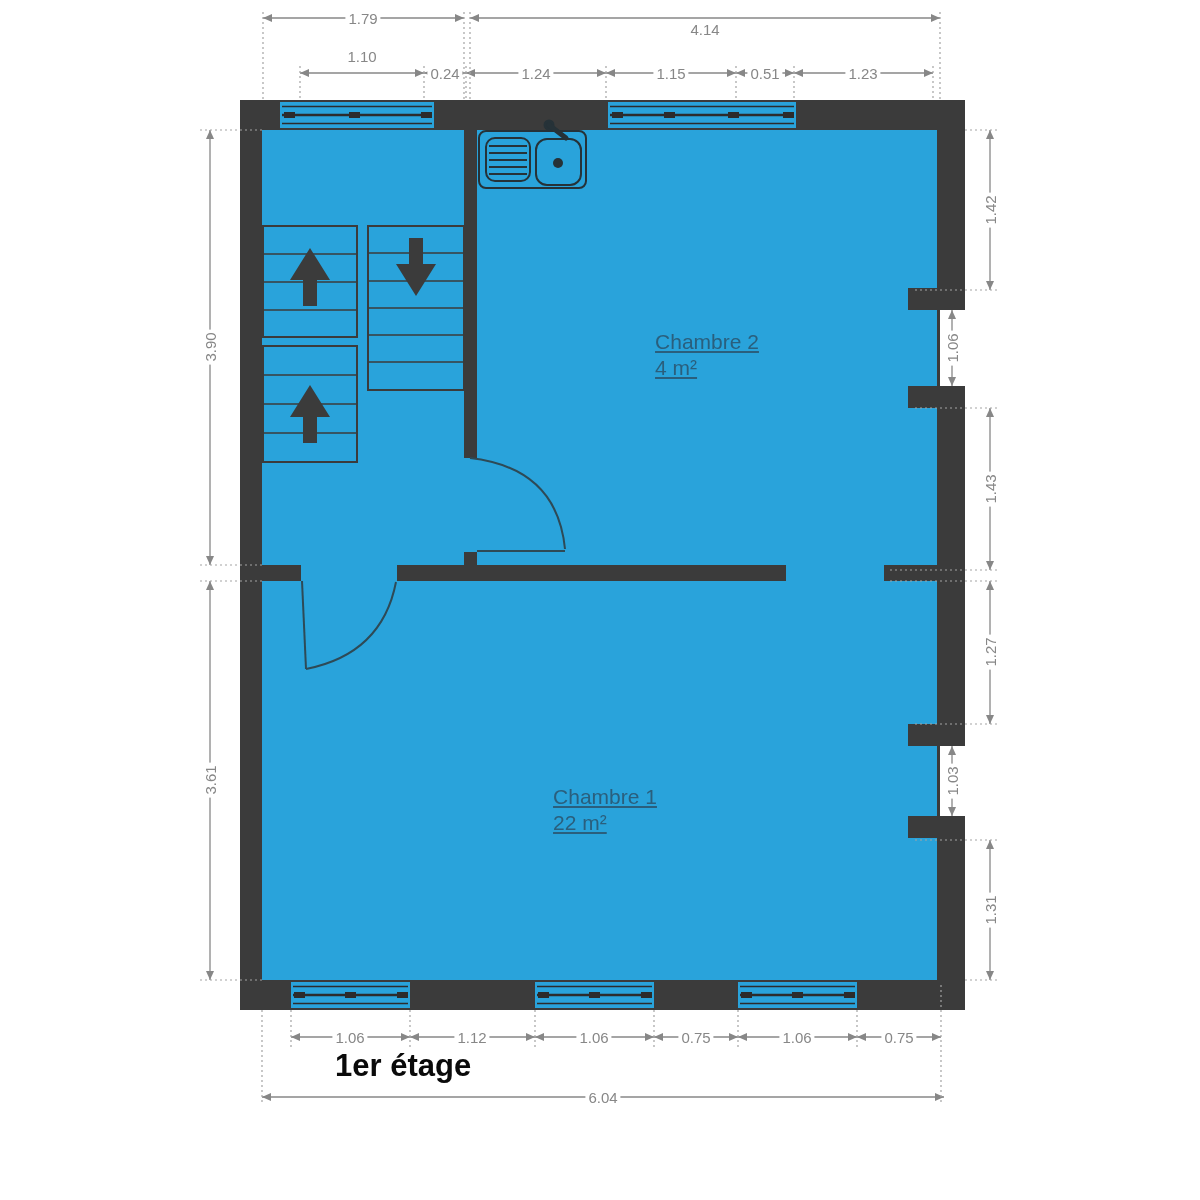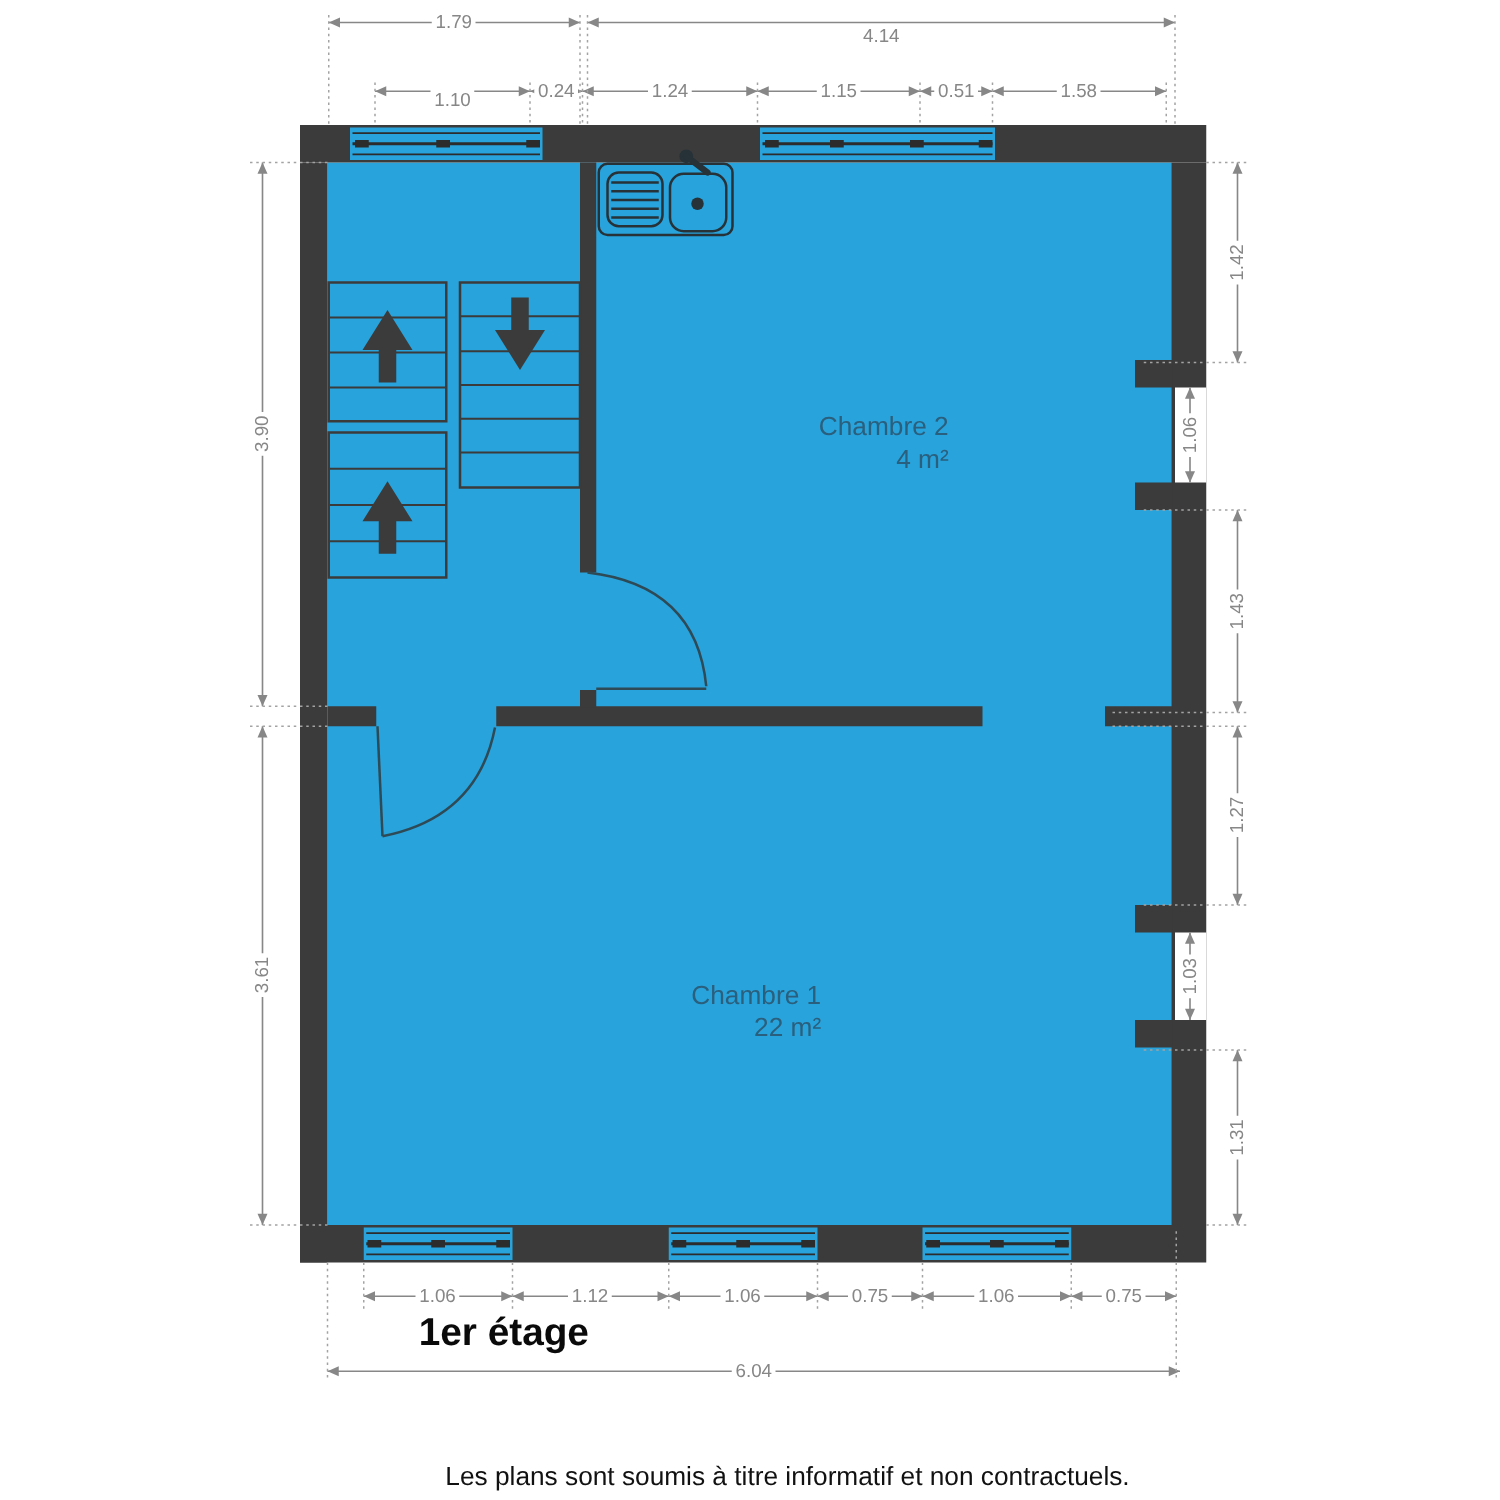--- a/index.html
+++ b/index.html
@@ -16,22 +16,22 @@
   .arrowglyph{fill:var(--wall);}
   .door{fill:none;stroke:#2e4a56;stroke-width:2;}
   .sinkline{fill:none;stroke:#263238;stroke-width:2;}
   .sinkfill{fill:#263238;}
   .dimline{stroke:var(--dim);stroke-width:1.3;}
   .dimarrow{fill:var(--dim);}
   .dotted{stroke:#a3a3a3;stroke-width:1.2;stroke-dasharray:2 3;}
   .dim-label{position:absolute;transform:translate(-50%,-50%);background:#fff;color:var(--dim);
              font-size:15px;padding:0 3px;white-space:nowrap;line-height:17px;}
   .dim-label.rot{transform:translate(-50%,-50%) rotate(-90deg);}
-  .room-label{position:absolute;transform:translate(-50%,-50%);text-align:right;
-              color:var(--roomlabel);font-size:21px;line-height:26px;white-space:nowrap;}
+  .room-label{position:absolute;transform:translate(-50%,-50%);text-align:left;
+              color:var(--roomlabel);font-size:21px;line-height:26px;white-space:nowrap;text-decoration:underline;}
   .floor-title{position:absolute;font-size:31px;font-weight:bold;color:#0a0a0a;white-space:nowrap;text-align:right;}
   .disclaimer{position:absolute;transform:translateX(-50%);font-size:21px;color:#111;white-space:nowrap;}
 </style>
 </head>
 <body>
 
 <div id="canvas">
 
   <svg id="plan-svg" width="1200" height="1200">
 
@@ -247,26 +247,26 @@
         <line x1="890" y1="581" x2="1000" y2="581" class="dotted"></line>
         <line x1="915" y1="724" x2="1000" y2="724" class="dotted"></line>
         <line x1="915" y1="840" x2="1000" y2="840" class="dotted"></line>
         <line x1="965" y1="980" x2="1000" y2="980" class="dotted"></line>
       </g>
   </svg>
 
   <span class="dim-label" style="left:363px;top:18px">1.79</span>
   <span class="dim-label" style="left:705px;top:29px">4.14</span>
 
-  <span class="dim-label" style="left:362px;top:80px">1.10</span>
+  <span class="dim-label" style="left:362px;top:56px">1.10</span>
   <span class="dim-label" style="left:445px;top:73px">0.24</span>
   <span class="dim-label" style="left:536px;top:73px">1.24</span>
   <span class="dim-label" style="left:671px;top:73px">1.15</span>
   <span class="dim-label" style="left:765px;top:73px">0.51</span>
-  <span class="dim-label" style="left:863px;top:73px">1.58</span>
+  <span class="dim-label" style="left:863px;top:73px">1.23</span>
 
   <span class="dim-label rot" style="left:210px;top:347px">3.90</span>
   <span class="dim-label rot" style="left:210px;top:780px">3.61</span>
 
   <span class="dim-label rot" style="left:990px;top:210px">1.42</span>
   <span class="dim-label rot" style="left:990px;top:489px">1.43</span>
   <span class="dim-label rot" style="left:990px;top:652px">1.27</span>
   <span class="dim-label rot" style="left:990px;top:910px">1.31</span>
 
   <span class="dim-label rot" style="left:952px;top:348px">1.06</span>
@@ -283,14 +283,13 @@
   <div class="room-label" style="left:707px;top:355px">
     <div>Chambre 2</div>
     <div>4 m²</div>
   </div>
   <div class="room-label" style="left:605px;top:810px">
     <div>Chambre 1</div>
     <div>22 m²</div>
   </div>
 
   <div class="floor-title" style="left:335px;top:1048px">1er étage</div>
-  <div class="disclaimer" style="left:630px;top:1170px">Les plans sont soumis à titre informatif et non contractuels.</div>
 </div>
 
 </body></html>

